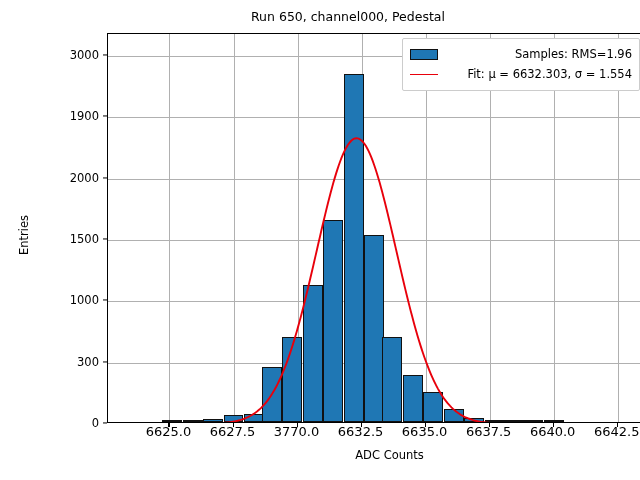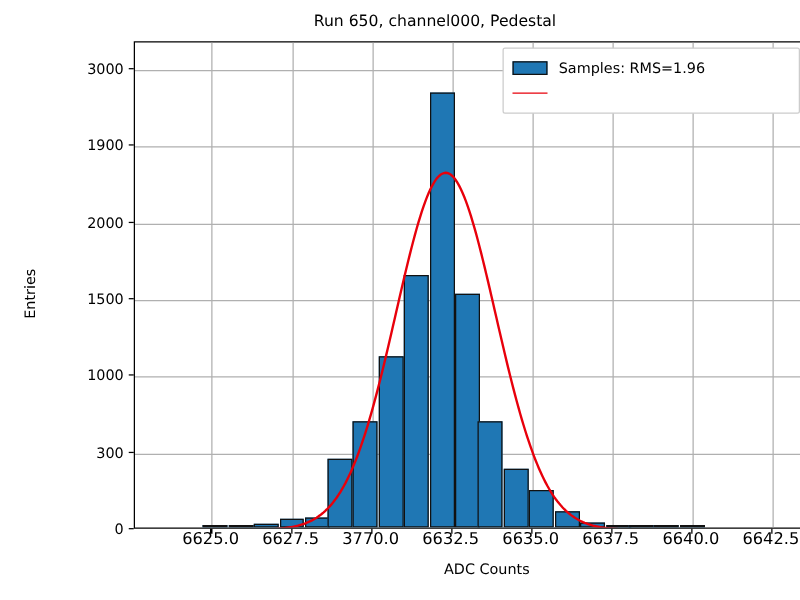--- a/index.html
+++ b/index.html
@@ -128,20 +128,21 @@
     box-sizing: border-box;
     background: #ffffff;
     border: 1px solid #cccccc;
     border-radius: 2px;
     padding: 5px 7px 6px 7px;
   }
   .legend-row {
     display: flex;
     align-items: center;
     height: 20px;
+    justify-content: space-between;
   }
   .legend-swatch-patch {
     width: 28px;
     height: 11px;
     background: #1f77b4;
     border: 1.1px solid #111111;
     box-sizing: border-box;
     margin-right: 9px;
     flex: none;
   }
@@ -249,16 +250,17 @@
   <div id="xlabel">ADC Counts</div>
   <div id="ylabel">Entries</div>
 
   <div id="legend">
     <div class="legend-row">
       <span class="legend-swatch-patch"></span>
       <span class="legend-text">Samples: RMS=1.96</span>
     </div>
     <div class="legend-row">
       <span class="legend-swatch-line"></span>
+      <span class="legend-text">Fit: μ = 6632.303, σ = 1.554</span>
     </div>
   </div>
 
 </div>
 
 </body></html>

